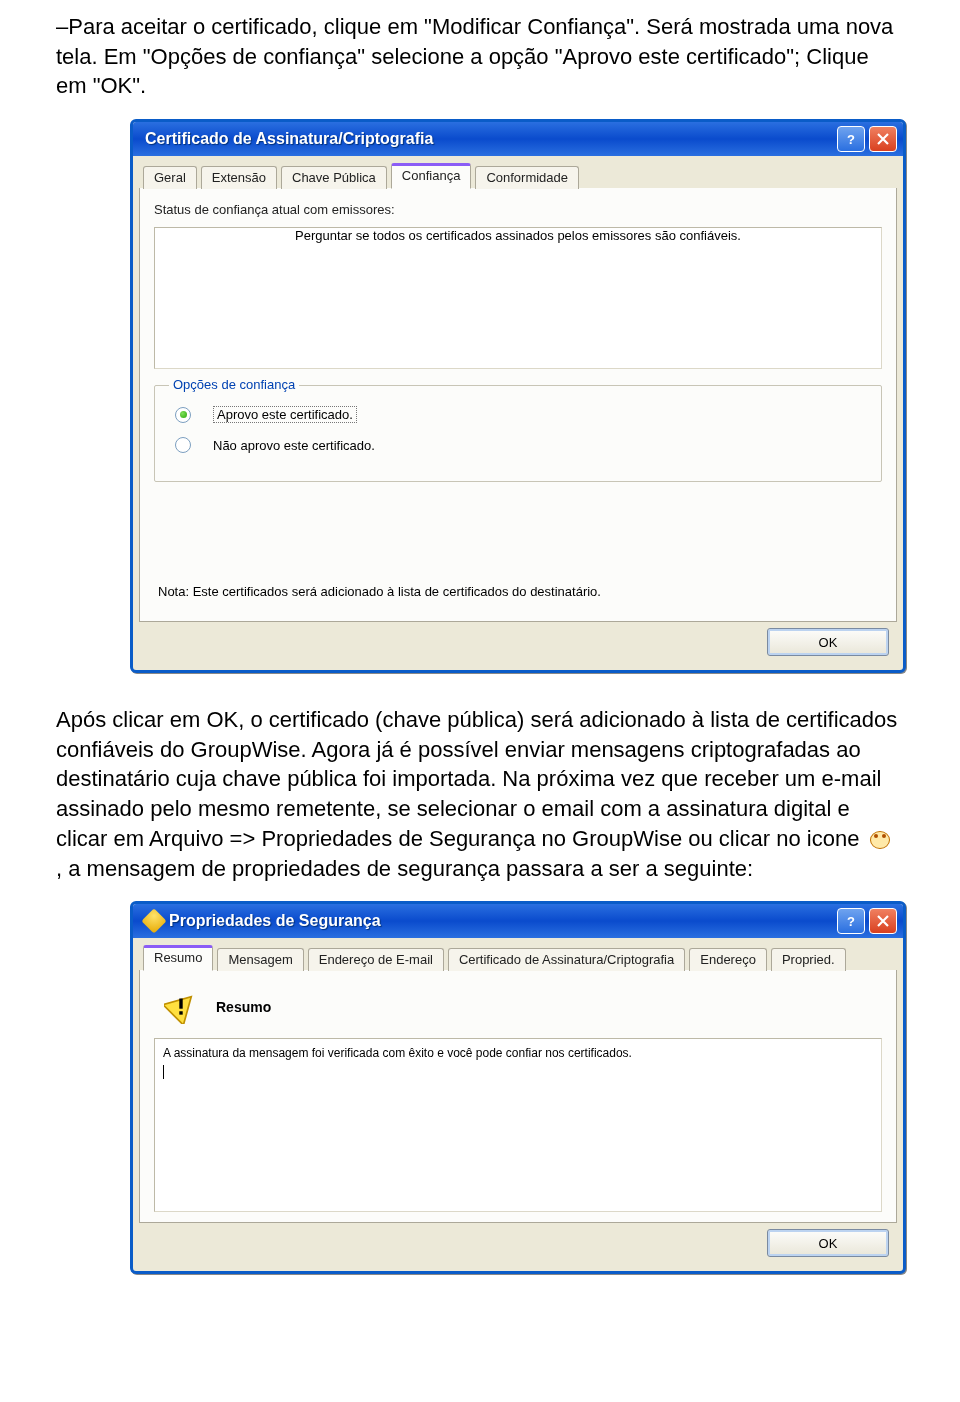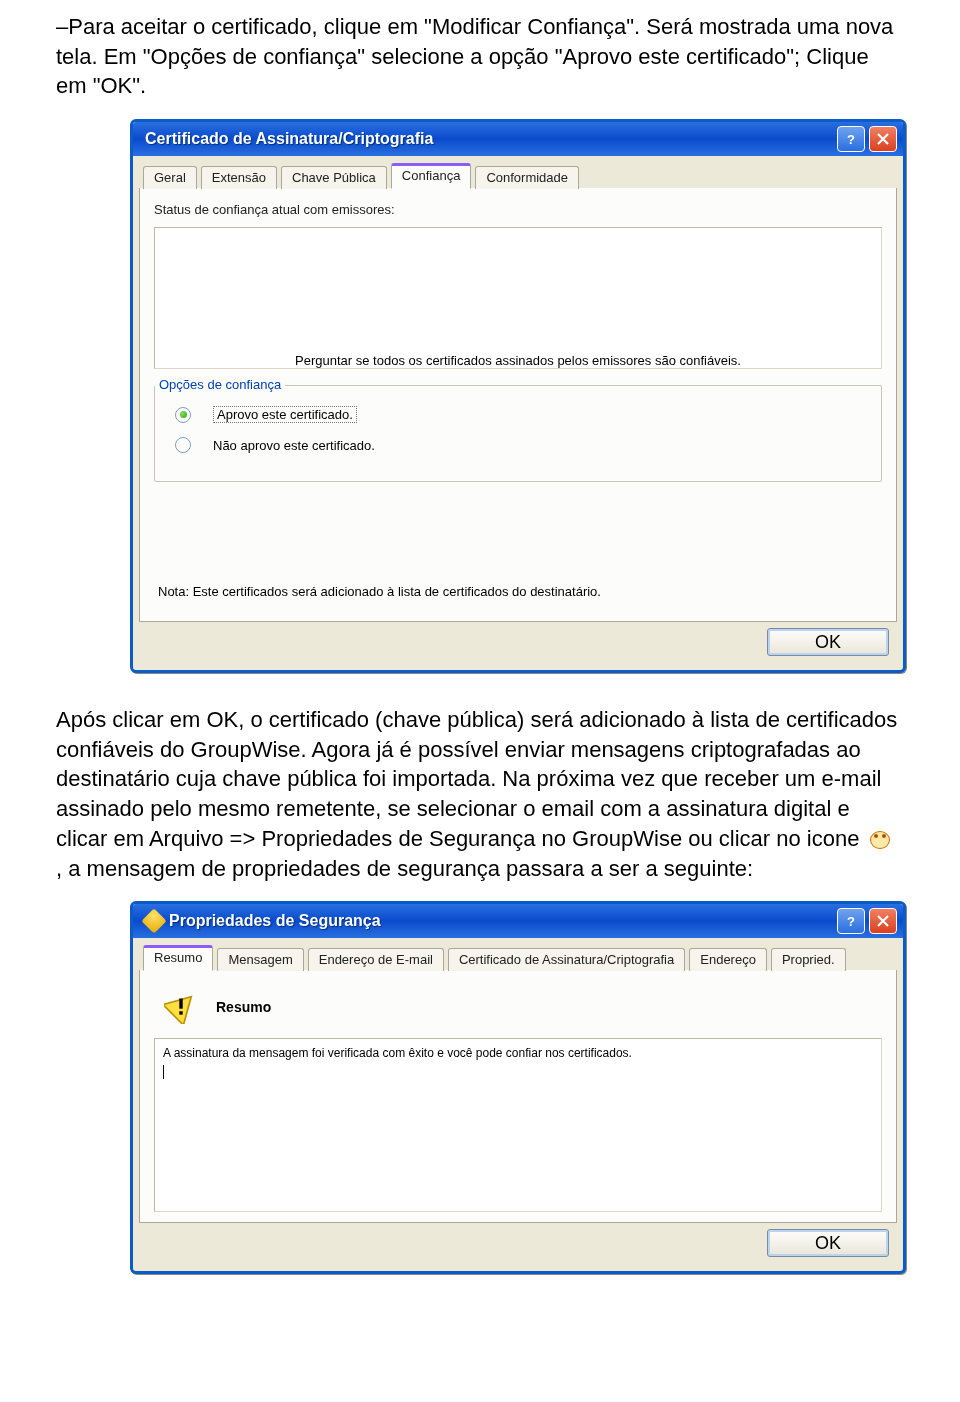--- a/index.html
+++ b/index.html
@@ -17,31 +17,31 @@
   .tb-help{background:linear-gradient(#6fa3ef,#2a6fe0)}
   .tb-close{background:linear-gradient(#f08060,#d94020)}
   .tb-close svg,.tb-help svg{display:block}
   .tb-icon{width:18px;height:18px;margin-right:6px;background:radial-gradient(circle at 30% 30%,#ffe36a,#e6a800);border-radius:3px;transform:rotate(45deg)}
   .dlg-body{padding:6px}
   .tab-well{border:1px solid #aca899;border-top:none;background:#fcfcfa;padding:14px 14px 10px 14px;min-height:100px}
   .tabs{display:flex;align-items:flex-end;gap:4px;padding-left:4px;position:relative;top:1px}
   .tab{background:#f6f4ec;border:1px solid #aca899;border-bottom:none;border-radius:3px 3px 0 0;padding:3px 10px 4px 10px;font-size:13px;color:#222;margin-right:0;position:relative}
   .tab.active{background:#fcfcfa;border-bottom:1px solid #fcfcfa;border-top:3px solid #8b5cf6;padding-top:2px;padding-bottom:5px;z-index:2}
   .label{font-size:13px;color:#222}
-  .status-box{border:1px solid #dcd8c8;background:#fff;height:140px;margin:10px 0 16px 0;border-top:1px solid #bdb9a7;border-left:1px solid #bdb9a7;display:flex;align-items:flex-end;justify-content:center;padding:0 22px}
+  .status-box{border:1px solid #dcd8c8;background:#fff;height:140px;margin:10px 0 16px 0;border-top:1px solid #bdb9a7;border-left:1px solid #bdb9a7;display:flex;align-items:flex-start;justify-content:center;padding:0 22px}
   .status-box .msg{font-size:13px;text-align:center}
   .group{border:1px solid #c8c5b6;border-radius:2px;padding:18px 14px 14px 14px;position:relative;margin-bottom:18px}
-  .group-title{position:absolute;top:-9px;left:0;background:#fcfcfa;font-size:13px;color:#0042b2;padding:0 4px}
+  .group-title{position:absolute;top:-9px;left:14px;background:#fcfcfa;font-size:13px;color:#0042b2;padding:0 4px}
   .radio-row{display:flex;align-items:center;gap:22px;font-size:13px;margin:2px 0 14px 6px}
   .dotted-box{border:1px dotted #777;display:inline-block;padding:0 3px}
   .radio{width:14px;height:14px;border:1px solid #7c9fc0;border-radius:50%;background:#fff;display:inline-flex;align-items:center;justify-content:center}
   .radio.checked:after{content:"";width:7px;height:7px;border-radius:50%;background:radial-gradient(circle at 35% 35%,#7ee05a,#2aa80a)}
   .note{font-size:13px;padding:84px 0 12px 4px}
   .dlg-footer{display:flex;justify-content:flex-end;padding:6px 8px 8px 0}
-  .ok-btn{width:120px;height:26px;border:1px solid #7a8aa0;border-radius:3px;background:linear-gradient(#fdfdfb,#e9e6d8);font-size:18px;display:flex;align-items:center;justify-content:center;box-shadow:0 0 0 2px #bcd3f0 inset}
+  .ok-btn{width:120px;height:26px;border:1px solid #7a8aa0;border-radius:3px;background:linear-gradient(#fdfdfb,#e9e6d8);font-size:13px;display:flex;align-items:center;justify-content:center;box-shadow:0 0 0 2px #bcd3f0 inset}
 
   .big-box{border:1px solid #dcd8c8;background:#fff;min-height:160px;border-top:1px solid #bdb9a7;border-left:1px solid #bdb9a7;padding:6px 8px;font-size:12px;line-height:1.4}
   .resumo-row{display:flex;align-items:center;gap:18px;padding:6px 10px 14px 10px}
   .warn-icon{width:34px;height:34px}
   .resumo-title{font-weight:bold;font-size:14px}
   .cursor{display:inline-block;width:1px;height:14px;background:#000;vertical-align:middle;margin-top:2px}
 </style>
 </head>
 <body>
 

